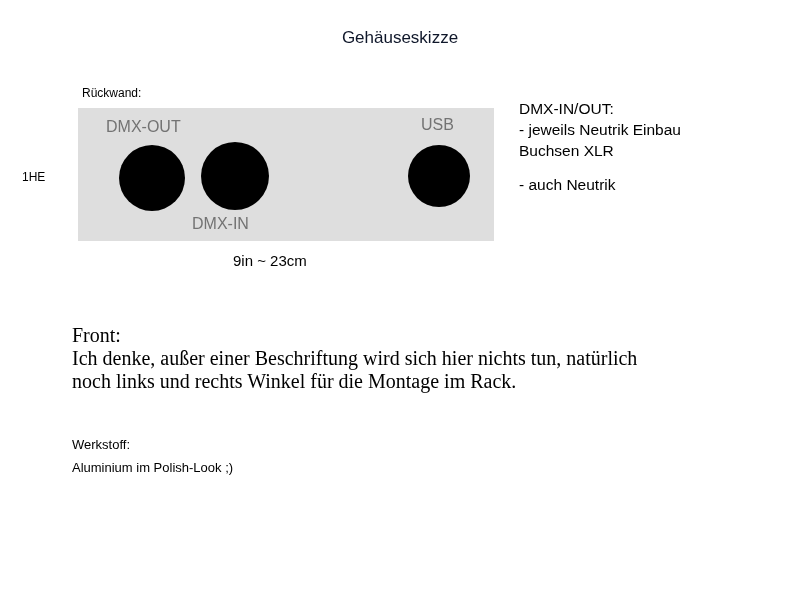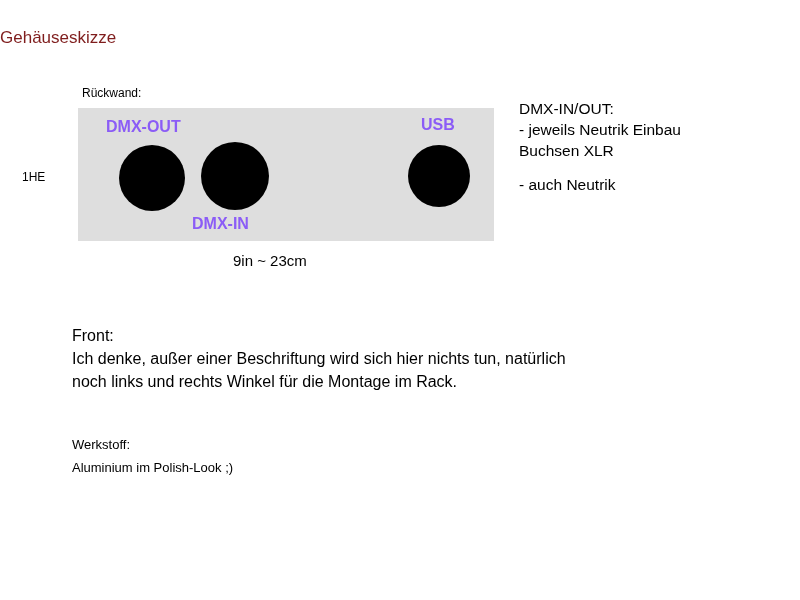--- a/index.html
+++ b/index.html
@@ -13,22 +13,23 @@
     font-family: "Liberation Sans", sans-serif;
     color: #000000;
     position: relative;
     overflow: hidden;
   }
   .abs { position: absolute; }
 
   #title {
     left: 0; top: 28px;
     width: 800px;
+    text-align: center;
     font-size: 17px;
-    color: #7f1d1d;
+    color: #0f172a;
   }
 
   #rueckwand-label {
     left: 82px; top: 86px;
     font-size: 12px;
   }
 
   #panel {
     left: 78px; top: 108px;
     width: 416px; height: 133px;
@@ -37,22 +38,22 @@
 
   .hole {
     border-radius: 50%;
     background: #000000;
   }
   #hole-dmx-out { left: 119px; top: 145px; width: 66px; height: 66px; }
   #hole-dmx-in  { left: 201px; top: 142px; width: 68px; height: 68px; }
   #hole-usb     { left: 408px; top: 145px; width: 62px; height: 62px; }
 
   .blue-label {
-    color: #8b5cf6;
-    font-weight: bold;
+    color: #737373;
+    font-weight: normal;
     font-size: 16px;
   }
   #label-dmx-out { left: 106px; top: 118px; }
   #label-usb     { left: 421px; top: 116px; }
   #label-dmx-in  { left: 192px; top: 215px; }
 
   #label-1he {
     left: 22px; top: 170px;
     font-size: 12px;
   }
@@ -64,23 +65,24 @@
 
   #right-notes {
     left: 519px; top: 98px;
     font-size: 15.5px;
     line-height: 21px;
   }
   #right-notes .gap { height: 13px; }
 
   #front-block {
     left: 72px; top: 324px;
-    font-size: 16px;
+    font-size: 20px;
     line-height: 23px;
     width: 720px;
+    font-family: Liberation Serif, serif;
   }
 
   #werkstoff-block {
     left: 72px; top: 433px;
     font-size: 13px;
     line-height: 23px;
     width: 720px;
   }
 </style>
 </head>

